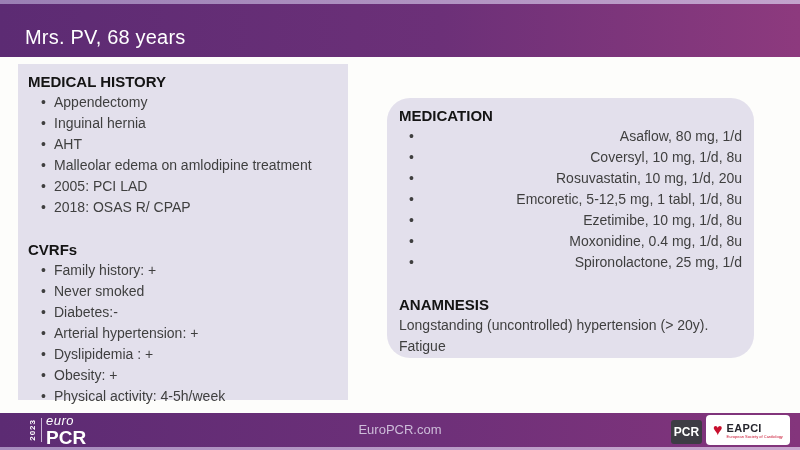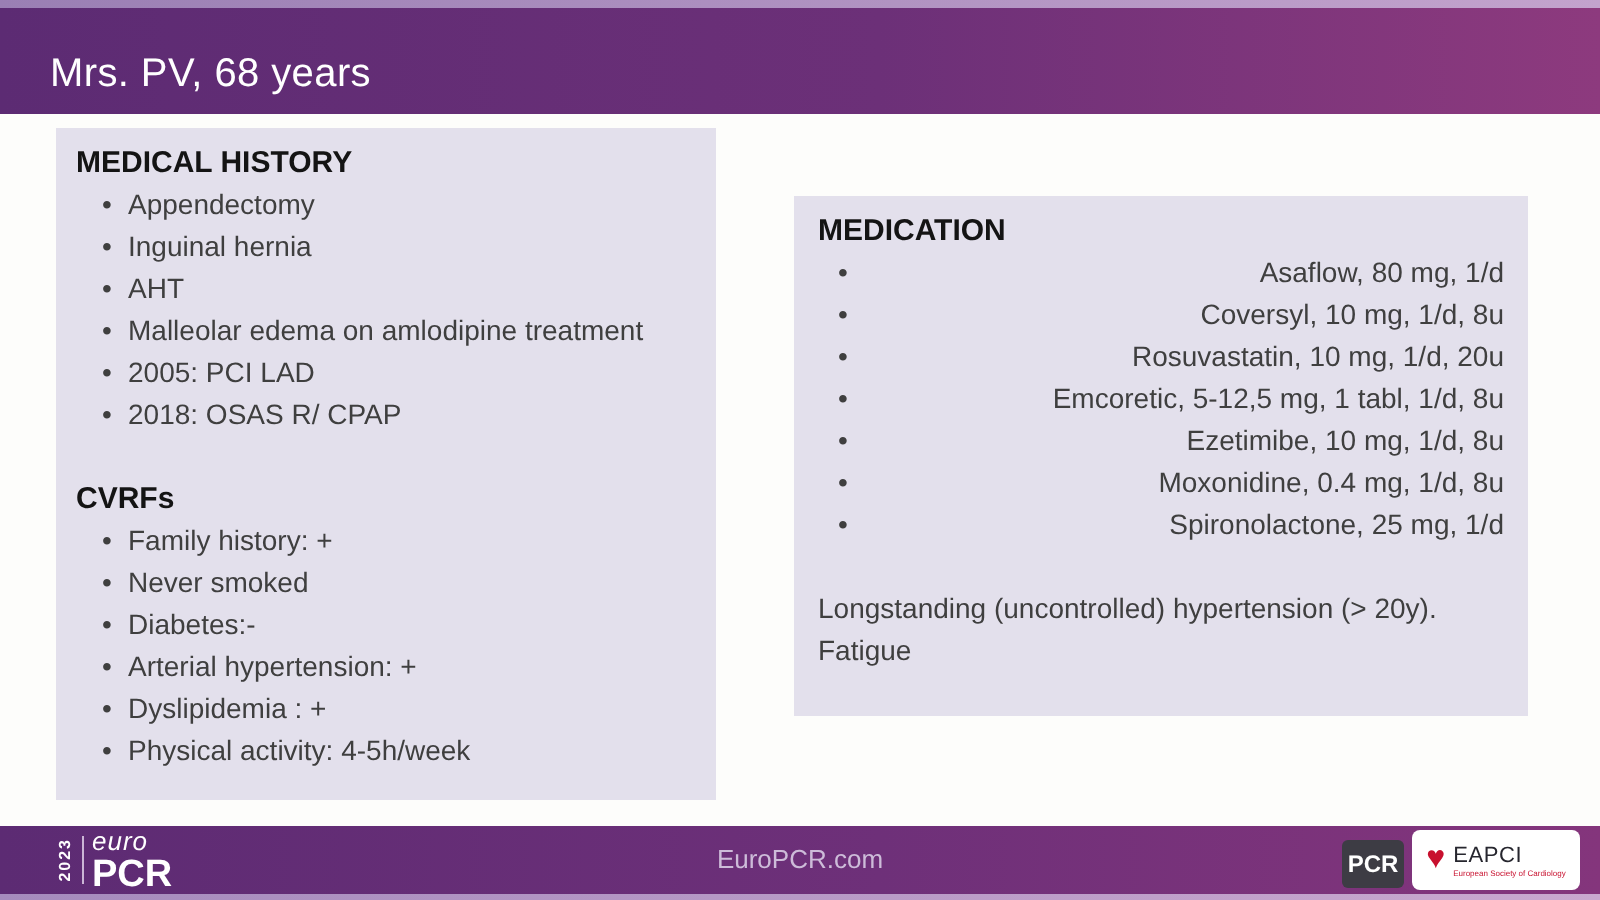--- a/index.html
+++ b/index.html
@@ -24,22 +24,22 @@
     background:linear-gradient(90deg,#5c2b73 0%,#6c3078 55%,#8d3a7e 100%);
     display:flex; align-items:center; box-sizing:border-box; padding-left:25px;
   }
   .header .title { color:#ffffff; font-size:20px; letter-spacing:.2px;margin-top:13px; }
 
   
   .panel {
     position:absolute; background:#e3e0ec; box-sizing:border-box;
     color:#3f3f3f; font-size:14px;
   }
-  .panel-left  { left:28px;  top:64px; width:330px; height:336px; padding:7px 10px 0 10px; }
-  .panel-right { left:397px; top:98px; width:367px; height:260px; padding:7px 12px 0 12px; }
+  .panel-left  { left:18px;  top:64px; width:330px; height:336px; padding:7px 10px 0 10px; }
+  .panel-right { left:387px; top:98px; width:367px; height:260px; padding:7px 12px 0 12px;border-radius:23px; }
 
   .sec-title {
     font-weight:bold; color:#141414; font-size:15px; line-height:21px; margin:0;
   }
   ul.bullets { list-style:none; margin:0; padding:0; }
   ul.bullets li { position:relative; line-height:21px; }
   .panel-left  ul.bullets li { padding-left:26px; }
   .panel-left  ul.bullets li::before { content:"•"; position:absolute; left:13px; color:#3f3f3f; }
   .panel-right ul.bullets li { padding-left:44px;text-align:right; }
   .panel-right ul.bullets li::before { content:"•"; position:absolute; left:10px; color:#3f3f3f; }
@@ -77,21 +77,21 @@
     color:#ffffff; font-size:12px; font-weight:bold;
   }
   .eapci-badge {
     position:absolute; right:10px; top:2px; width:84px; height:30px;
     background:#ffffff; border-radius:4px;
     display:flex; align-items:center; justify-content:center; gap:4px;
     box-sizing:border-box; padding:2px 4px;
   }
   .eapci-heart { color:#c8102e; font-size:16px; line-height:16px; }
   .eapci-textcol { display:flex; flex-direction:column; align-items:flex-start; }
-  .eapci-name { color:#26262e; font-size:11px; font-weight:normal; letter-spacing:.3px; line-height:12px; }
+  .eapci-name { color:#26262e; font-size:11px; font-weight:bold; letter-spacing:.3px; line-height:12px; }
   .eapci-tagline { color:#c8102e; font-size:4px; line-height:5px; }
 </style>
 </head>
 <body>
 
 <div class="strip-top"></div>
 
 <div class="header">
   <span class="title">Mrs. PV, 68 years</span>
 </div>
@@ -107,36 +107,38 @@
     <li>2018: OSAS R/ CPAP</li>
   </ul>
   <div class="gap"></div>
   <div class="sec-title">CVRFs</div>
   <ul class="bullets">
     <li>Family history: +</li>
     <li>Never smoked</li>
     <li>Diabetes:-</li>
     <li>Arterial hypertension: +</li>
     <li>Dyslipidemia : +</li>
+    <li>Obesity: +</li>
     <li>Physical activity: 4-5h/week</li>
   </ul>
 </div>
 
 <div class="panel panel-right">
   <div class="sec-title">MEDICATION</div>
   <ul class="bullets">
     <li>Asaflow, 80 mg, 1/d</li>
     <li>Coversyl, 10 mg, 1/d, 8u</li>
     <li>Rosuvastatin, 10 mg, 1/d, 20u</li>
     <li>Emcoretic, 5-12,5 mg, 1 tabl, 1/d, 8u</li>
     <li>Ezetimibe, 10 mg, 1/d, 8u</li>
     <li>Moxonidine, 0.4 mg, 1/d, 8u</li>
     <li>Spironolactone, 25 mg, 1/d</li>
   </ul>
   <div class="gap"></div>
+  <div class="sec-title">ANAMNESIS</div>
   <div class="plain-line">Longstanding (uncontrolled) hypertension (&gt; 20y).</div>
   <div class="plain-line">Fatigue</div>
 </div>
 
 <div class="footer">
   <div class="brand">
     <span class="year">2023</span>
     <span class="sep"></span>
     <span class="stack">
       <span class="euro">euro</span>

